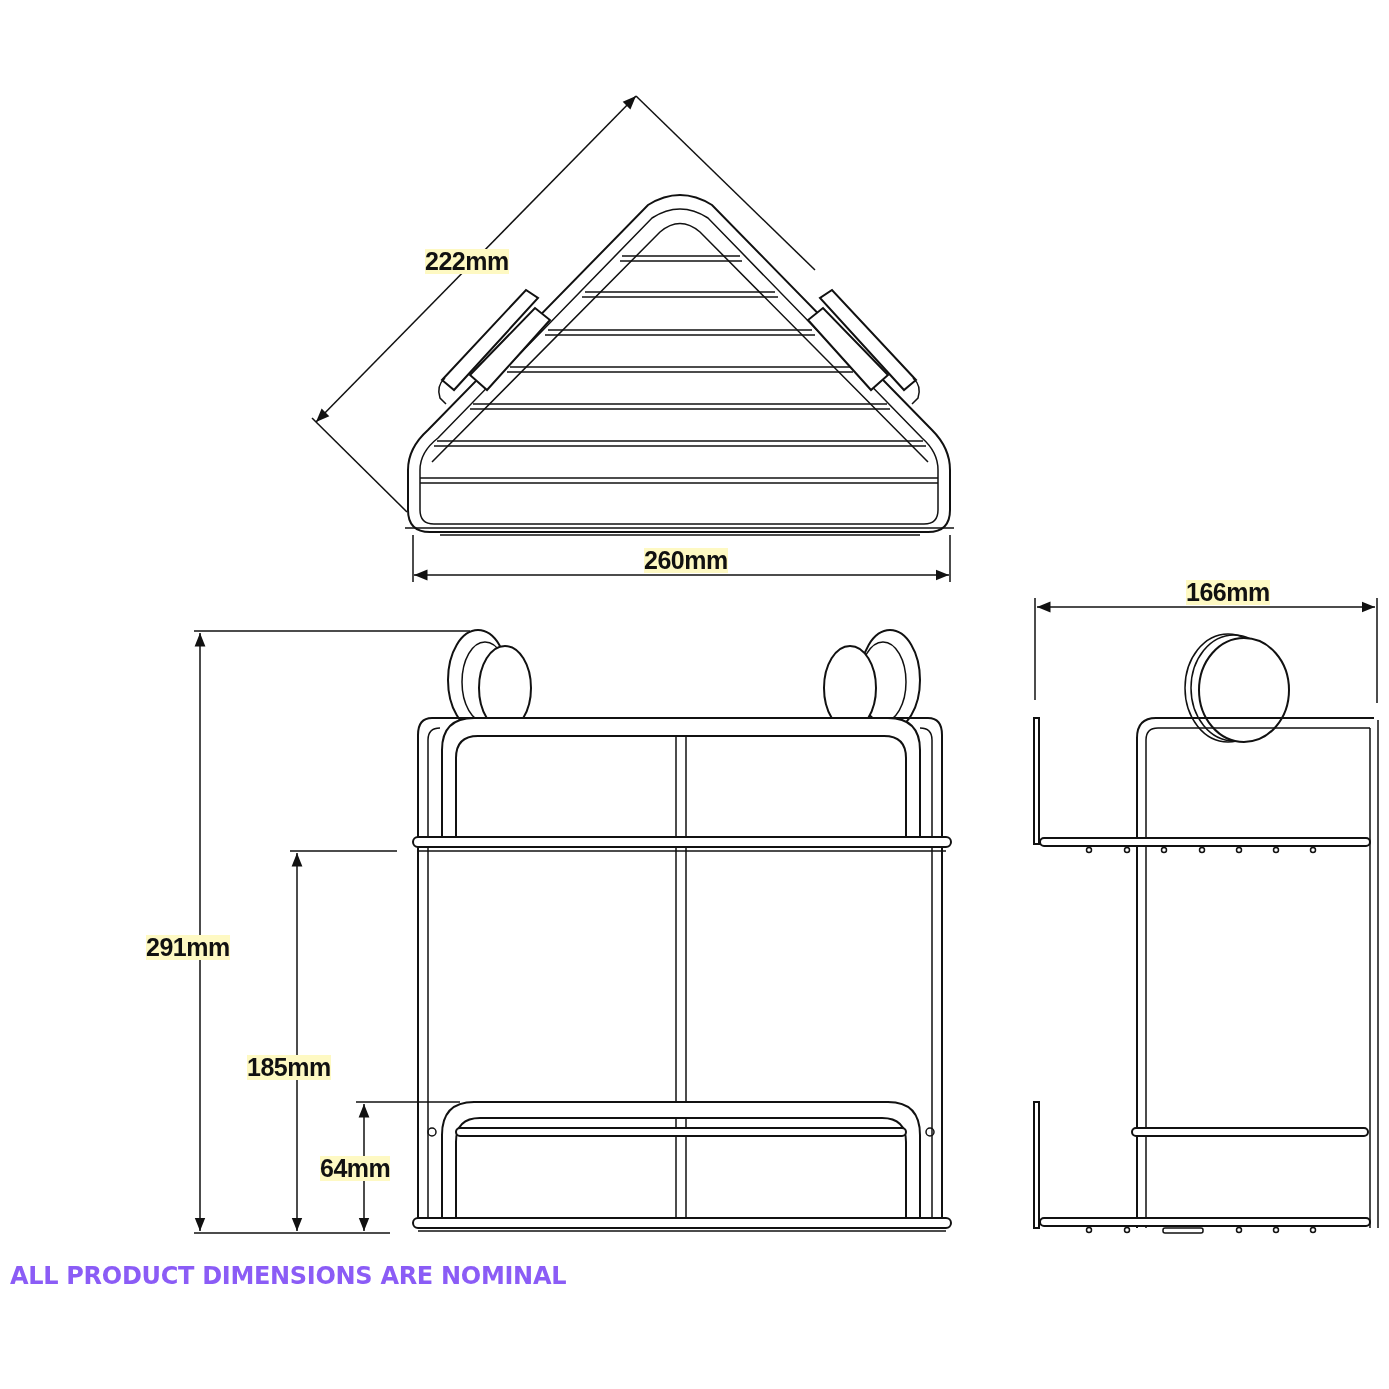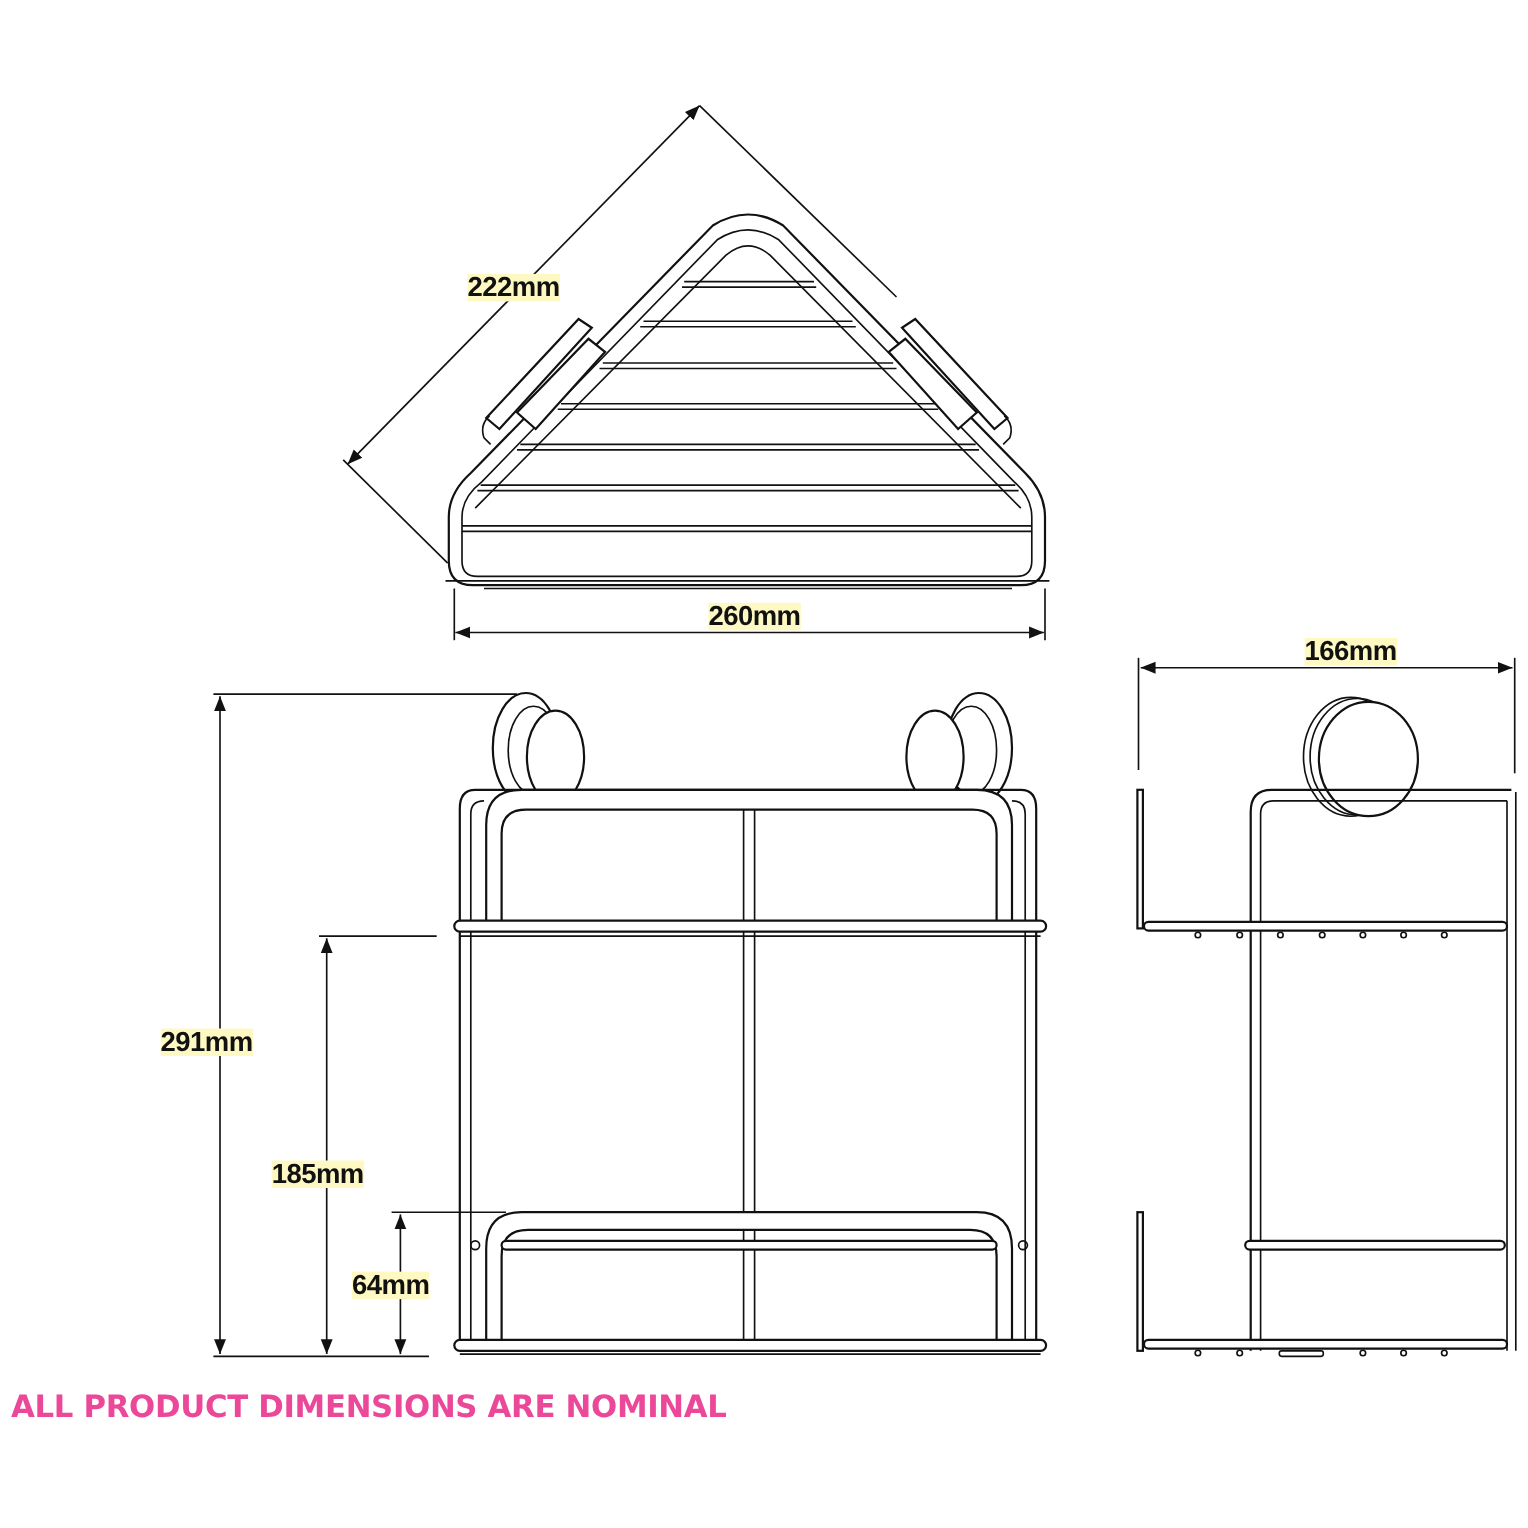--- a/index.html
+++ b/index.html
@@ -17,22 +17,22 @@
       background: #fef9c3;
       line-height: 1;
       white-space: nowrap;
       letter-spacing: -0.5px;
     }
     .note {
       position: absolute;
       left: 10px; top: 1262px;
       font-family: "DejaVu Sans", sans-serif;
       font-weight: bold;
-      font-size: 28px;
-      color: #ec4899;
+      font-size: 24px;
+      color: #8b5cf6;
       white-space: nowrap;
       letter-spacing: -0.3px;
     }
   </style>
 </head>
 <body>
 
 <svg width="1389" height="1389" viewBox="0 0 1389 1389">
   <defs>
     <marker id="arr" viewBox="0 0 10 10" refX="10" refY="5" markerWidth="9" markerHeight="9" orient="auto-start-reverse">

